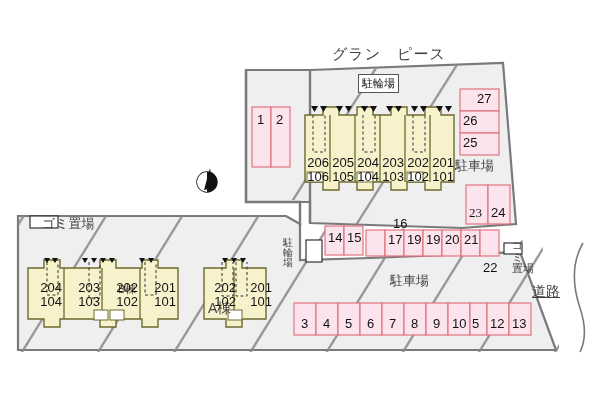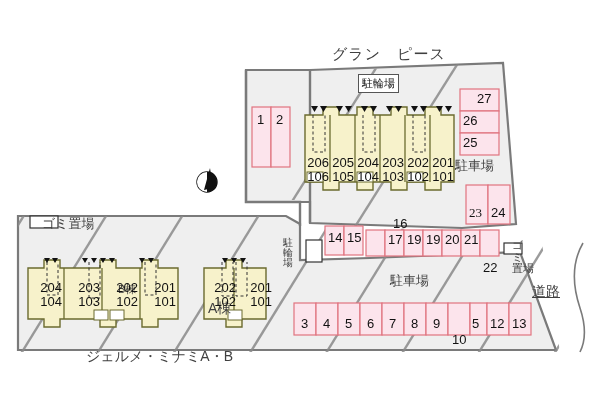--- a/index.html
+++ b/index.html
@@ -214,21 +214,20 @@
 
     <g transform="translate(207,182)">
       <circle cx="0" cy="0" r="10" fill="#ffffff" stroke="#111" stroke-width="1.4"></circle>
       <path d="M0,-10 A10,10 0 0,0 0,10 Z" fill="#ffffff"></path>
       <path d="M0,-10 A10,10 0 0,1 0,10 Z" fill="#111"></path>
       <path d="M-3,8 L3,-14 L6,6 Z" fill="#111"></path>
     </g>
   </svg>
 
   <div class="lbl title" style="left:332px;top:45px;">グラン　ピース</div>
-  <div class="lbl jp" style="left:86px;top:348px;font-size:14px;">ジェルメ・ミナミA・B</div>
 
   <div class="boxlbl" style="left:358px;top:74px;">駐輪場</div>
   <div class="lbl jp" style="left:283px;top:238px;width:12px;white-space:normal;line-height:1.0;font-size:10px;">駐輪場</div>
 
   <div class="lbl jp" style="left:455px;top:157px;font-size:13px;">駐車場</div>
   <div class="lbl jp" style="left:390px;top:272px;font-size:13px;">駐車場</div>
 
   <div class="lbl jp" style="left:42px;top:215px;font-size:13px;">ゴミ置場</div>
   <div class="lbl jp-sm" style="left:512px;top:240px;width:22px;white-space:normal;line-height:1.05;">ゴミ置場</div>
   <div class="lbl jp" style="left:532px;top:283px;font-size:14px;text-decoration:underline;">道路</div>
@@ -272,18 +271,18 @@
   <div class="pnum" style="left:464px;top:232px;">21</div>
   <div class="pnum" style="left:483px;top:232px;margin-top:28px;">22</div>
 
   <div class="pnum" style="left:301px;top:316px;">3</div>
   <div class="pnum" style="left:323px;top:316px;">4</div>
   <div class="pnum" style="left:345px;top:316px;">5</div>
   <div class="pnum" style="left:367px;top:316px;">6</div>
   <div class="pnum" style="left:389px;top:316px;">7</div>
   <div class="pnum" style="left:411px;top:316px;">8</div>
   <div class="pnum" style="left:433px;top:316px;">9</div>
-  <div class="pnum" style="left:452px;top:332px;text-align:right;">10</div>
+  <div class="pnum" style="left:452px;top:316px;text-align:right;">10</div>
   <div class="pnum" style="left:472px;top:316px;">5</div>
   <div class="pnum" style="left:490px;top:316px;">12</div>
   <div class="pnum" style="left:512px;top:316px;">13</div>
 
 </div>
 
 </body></html>

